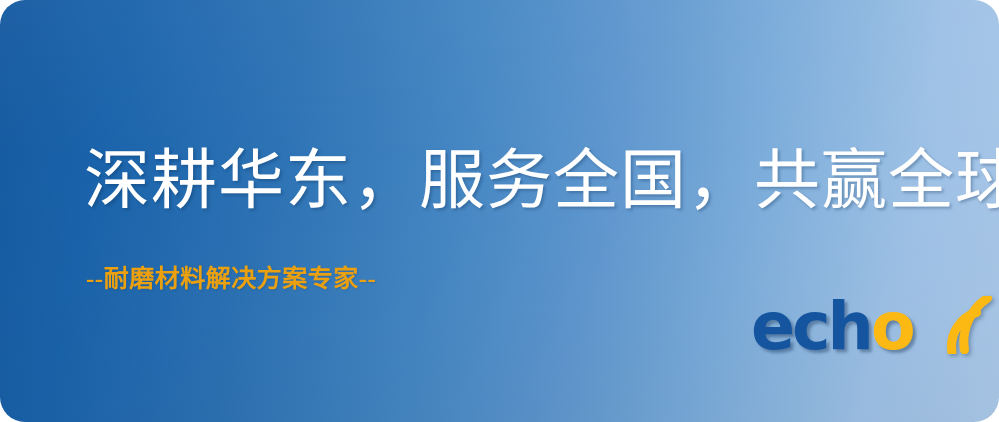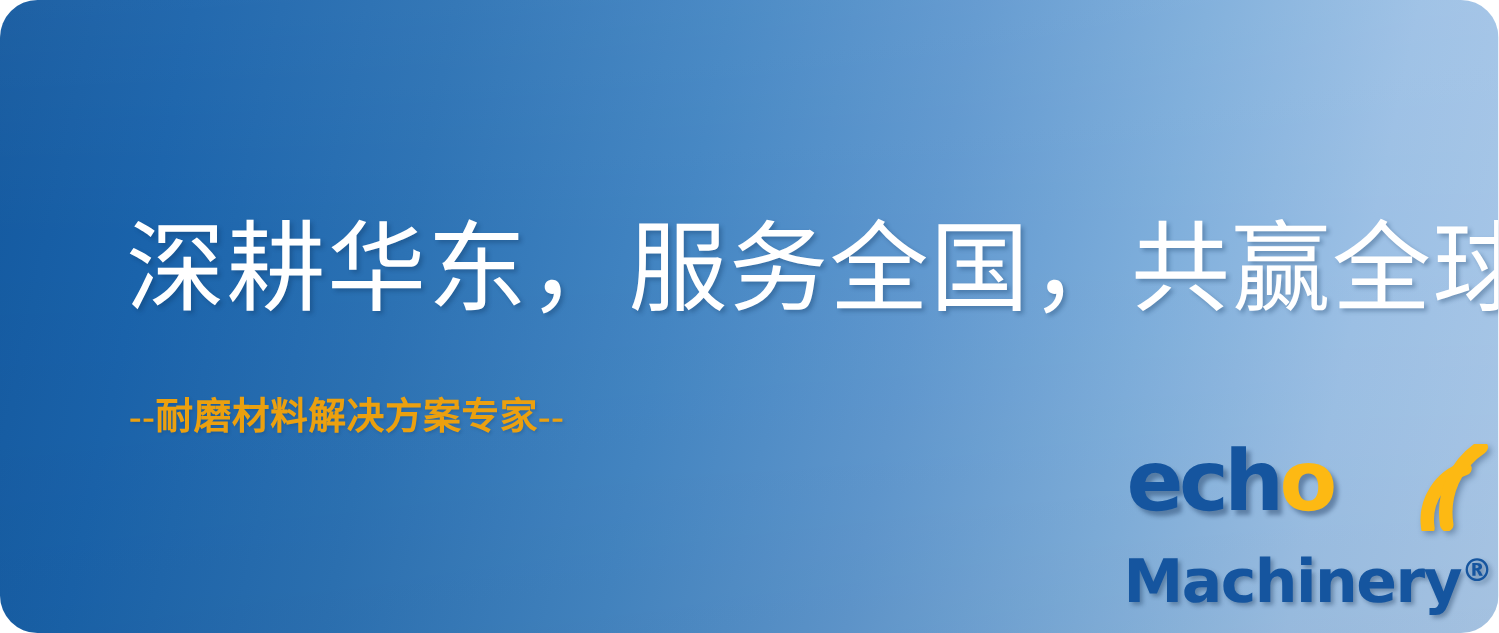--- a/index.html
+++ b/index.html
@@ -88,21 +88,21 @@
     width: 254px;
     height: 80px;
   }
 
   .logo-wordmark {
     position: absolute;
     left: 6px;
     top: -4px;
     margin: 0;
     font-family: "DejaVu Sans", "Liberation Sans", sans-serif;
-    font-size: 56px;
+    font-size: 65px;
     font-weight: 700;
     line-height: 1;
     letter-spacing: -3px;
     color: #15559f;
     text-shadow: 3px 3px 3px rgba(12, 40, 75, 0.38);
     white-space: nowrap;
   }
 
   .logo-wordmark .echo-o {
     color: #fdb913;
@@ -156,17 +156,16 @@
 
       <div class="logo-wordmark"><span>ech</span><span class="echo-o">o</span></div>
 
       <svg class="logo-arcs" viewBox="0 0 62 58" aria-hidden="true">
         <path d="M14 54 A 36 36 0 0 1 44 18" fill="none" stroke="#fdb913" stroke-width="9" stroke-linecap="round" transform="rotate(-8 31 34)"></path>
         <path d="M26 52 A 52 52 0 0 1 56 4" fill="none" stroke="#fdb913" stroke-width="9" stroke-linecap="round" transform="rotate(-8 41 28)"></path>
       </svg>
 
     </div>
 
-    <div class="logo-sub"><span>Machinery</span><span class="reg-mark">®</span></div>
 
   </div>
 
 </div>
 
 </body></html>

